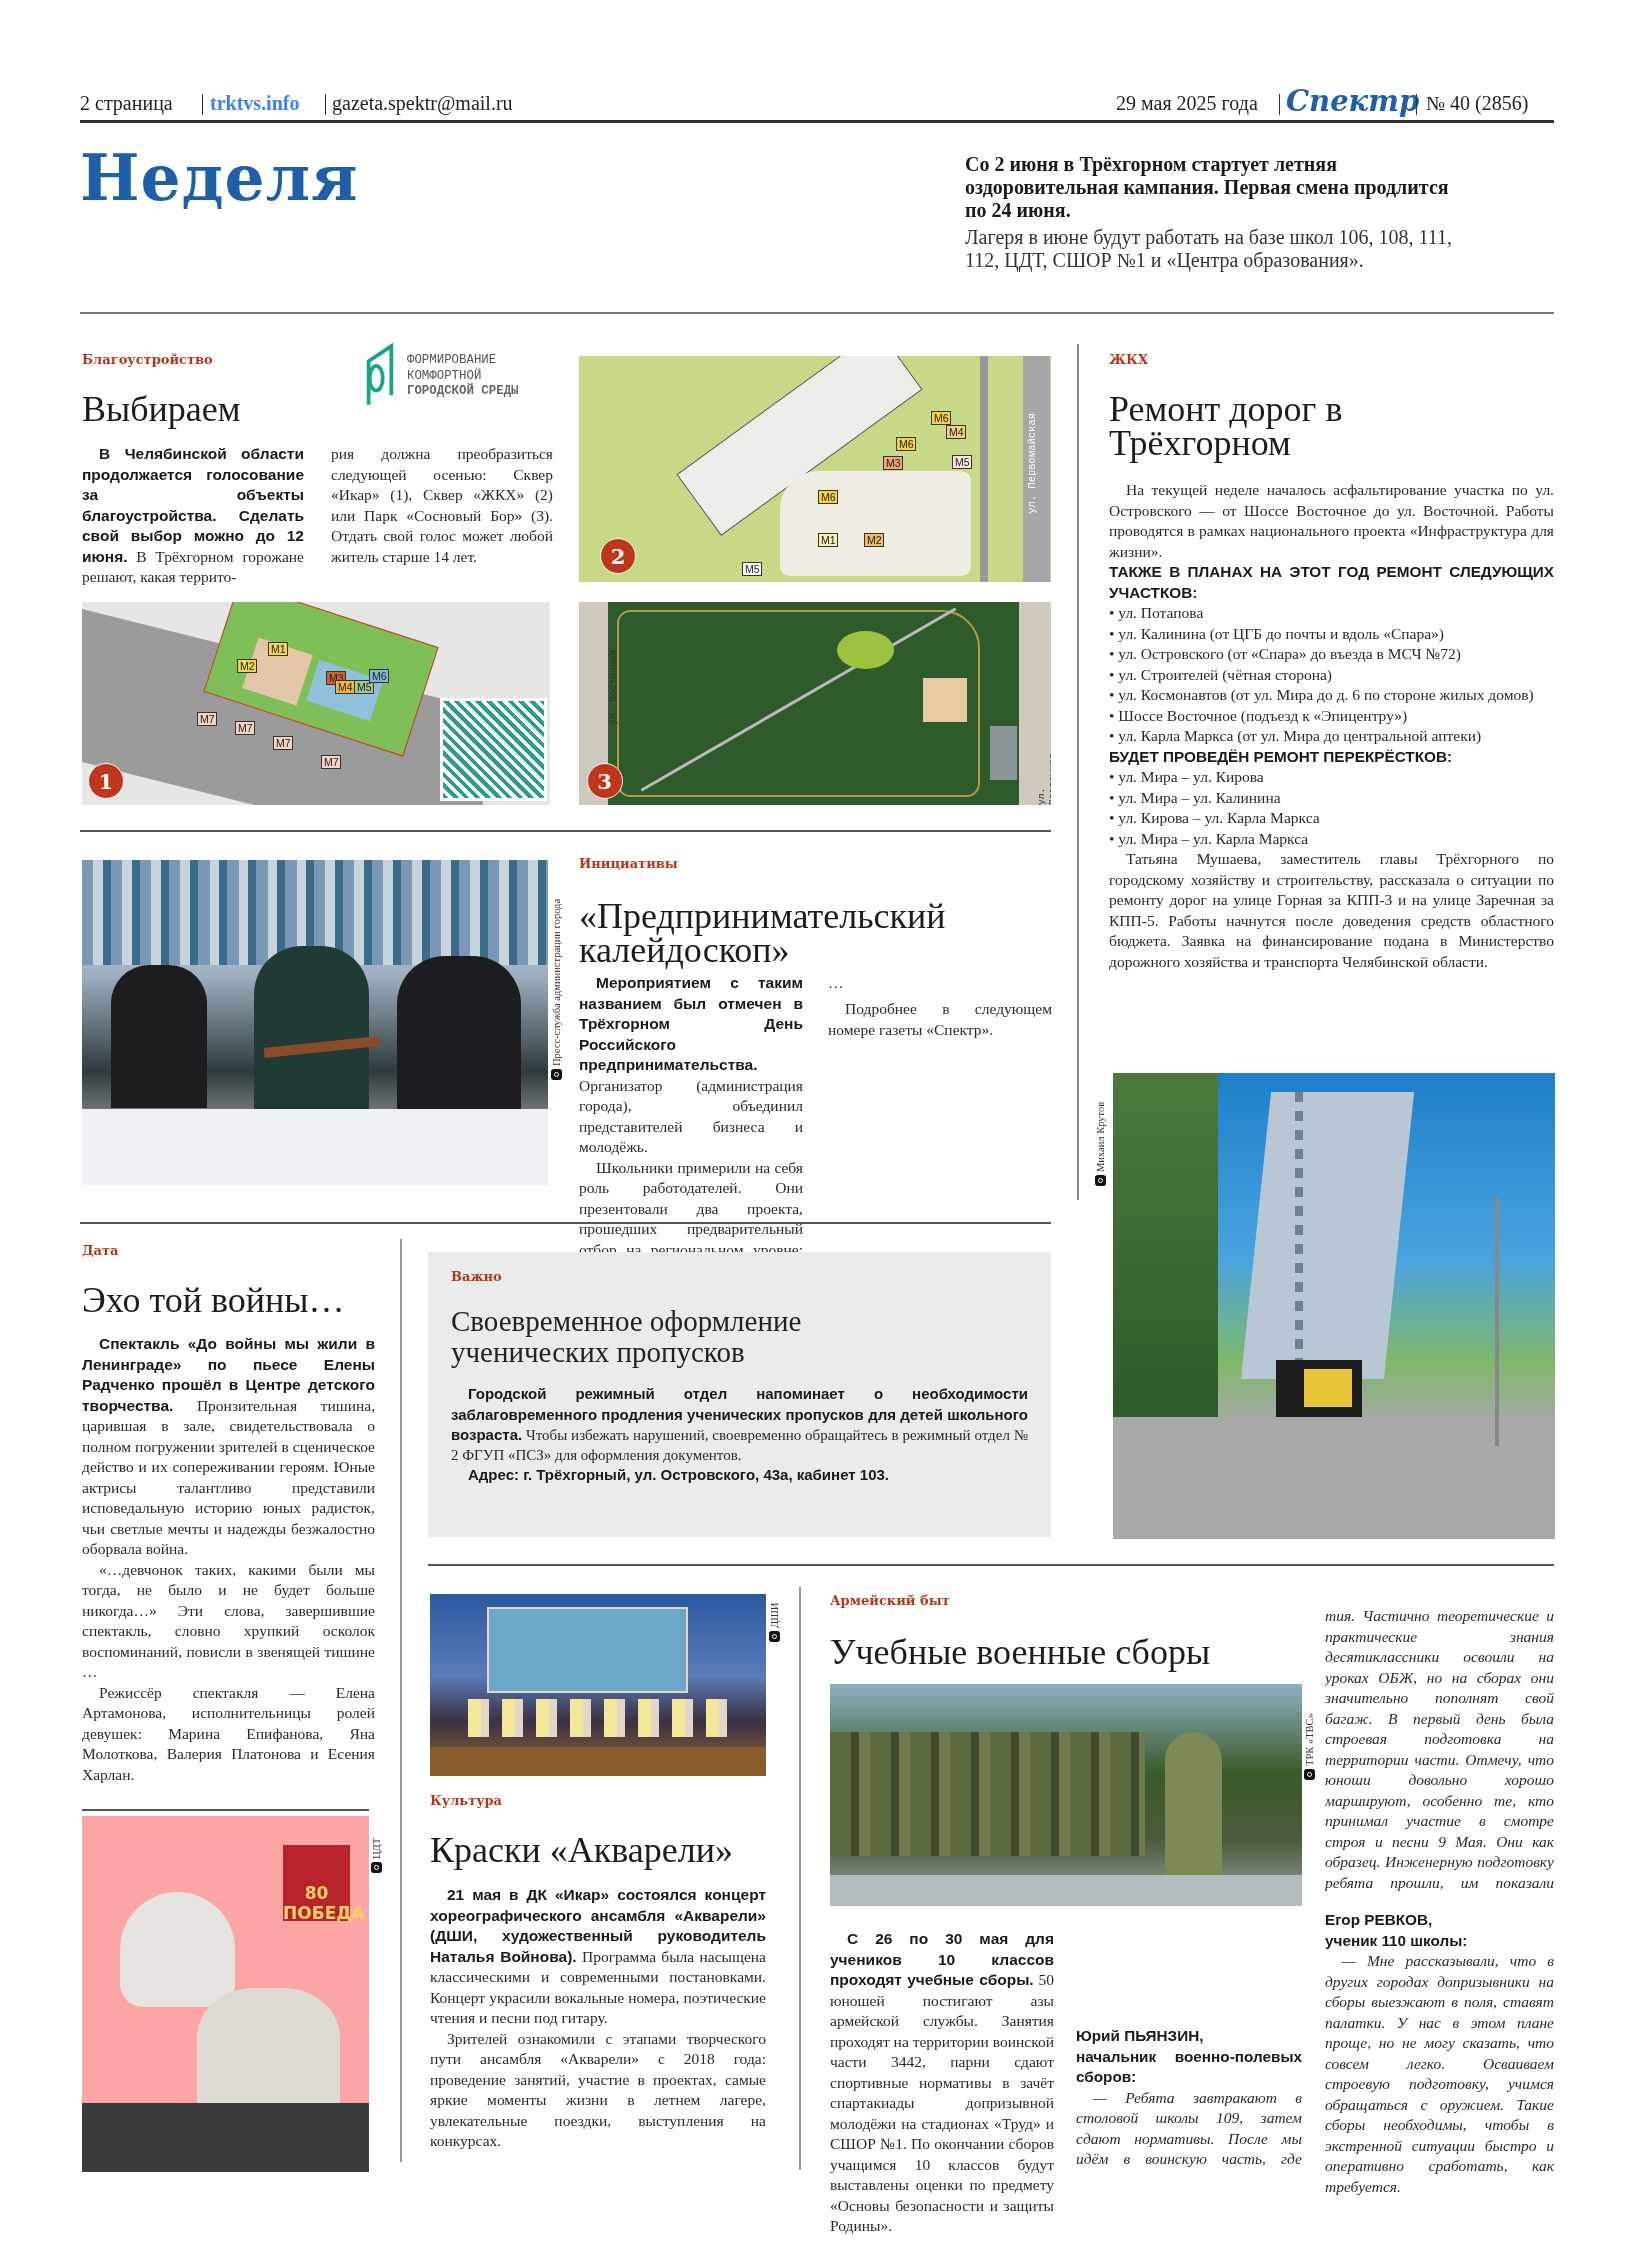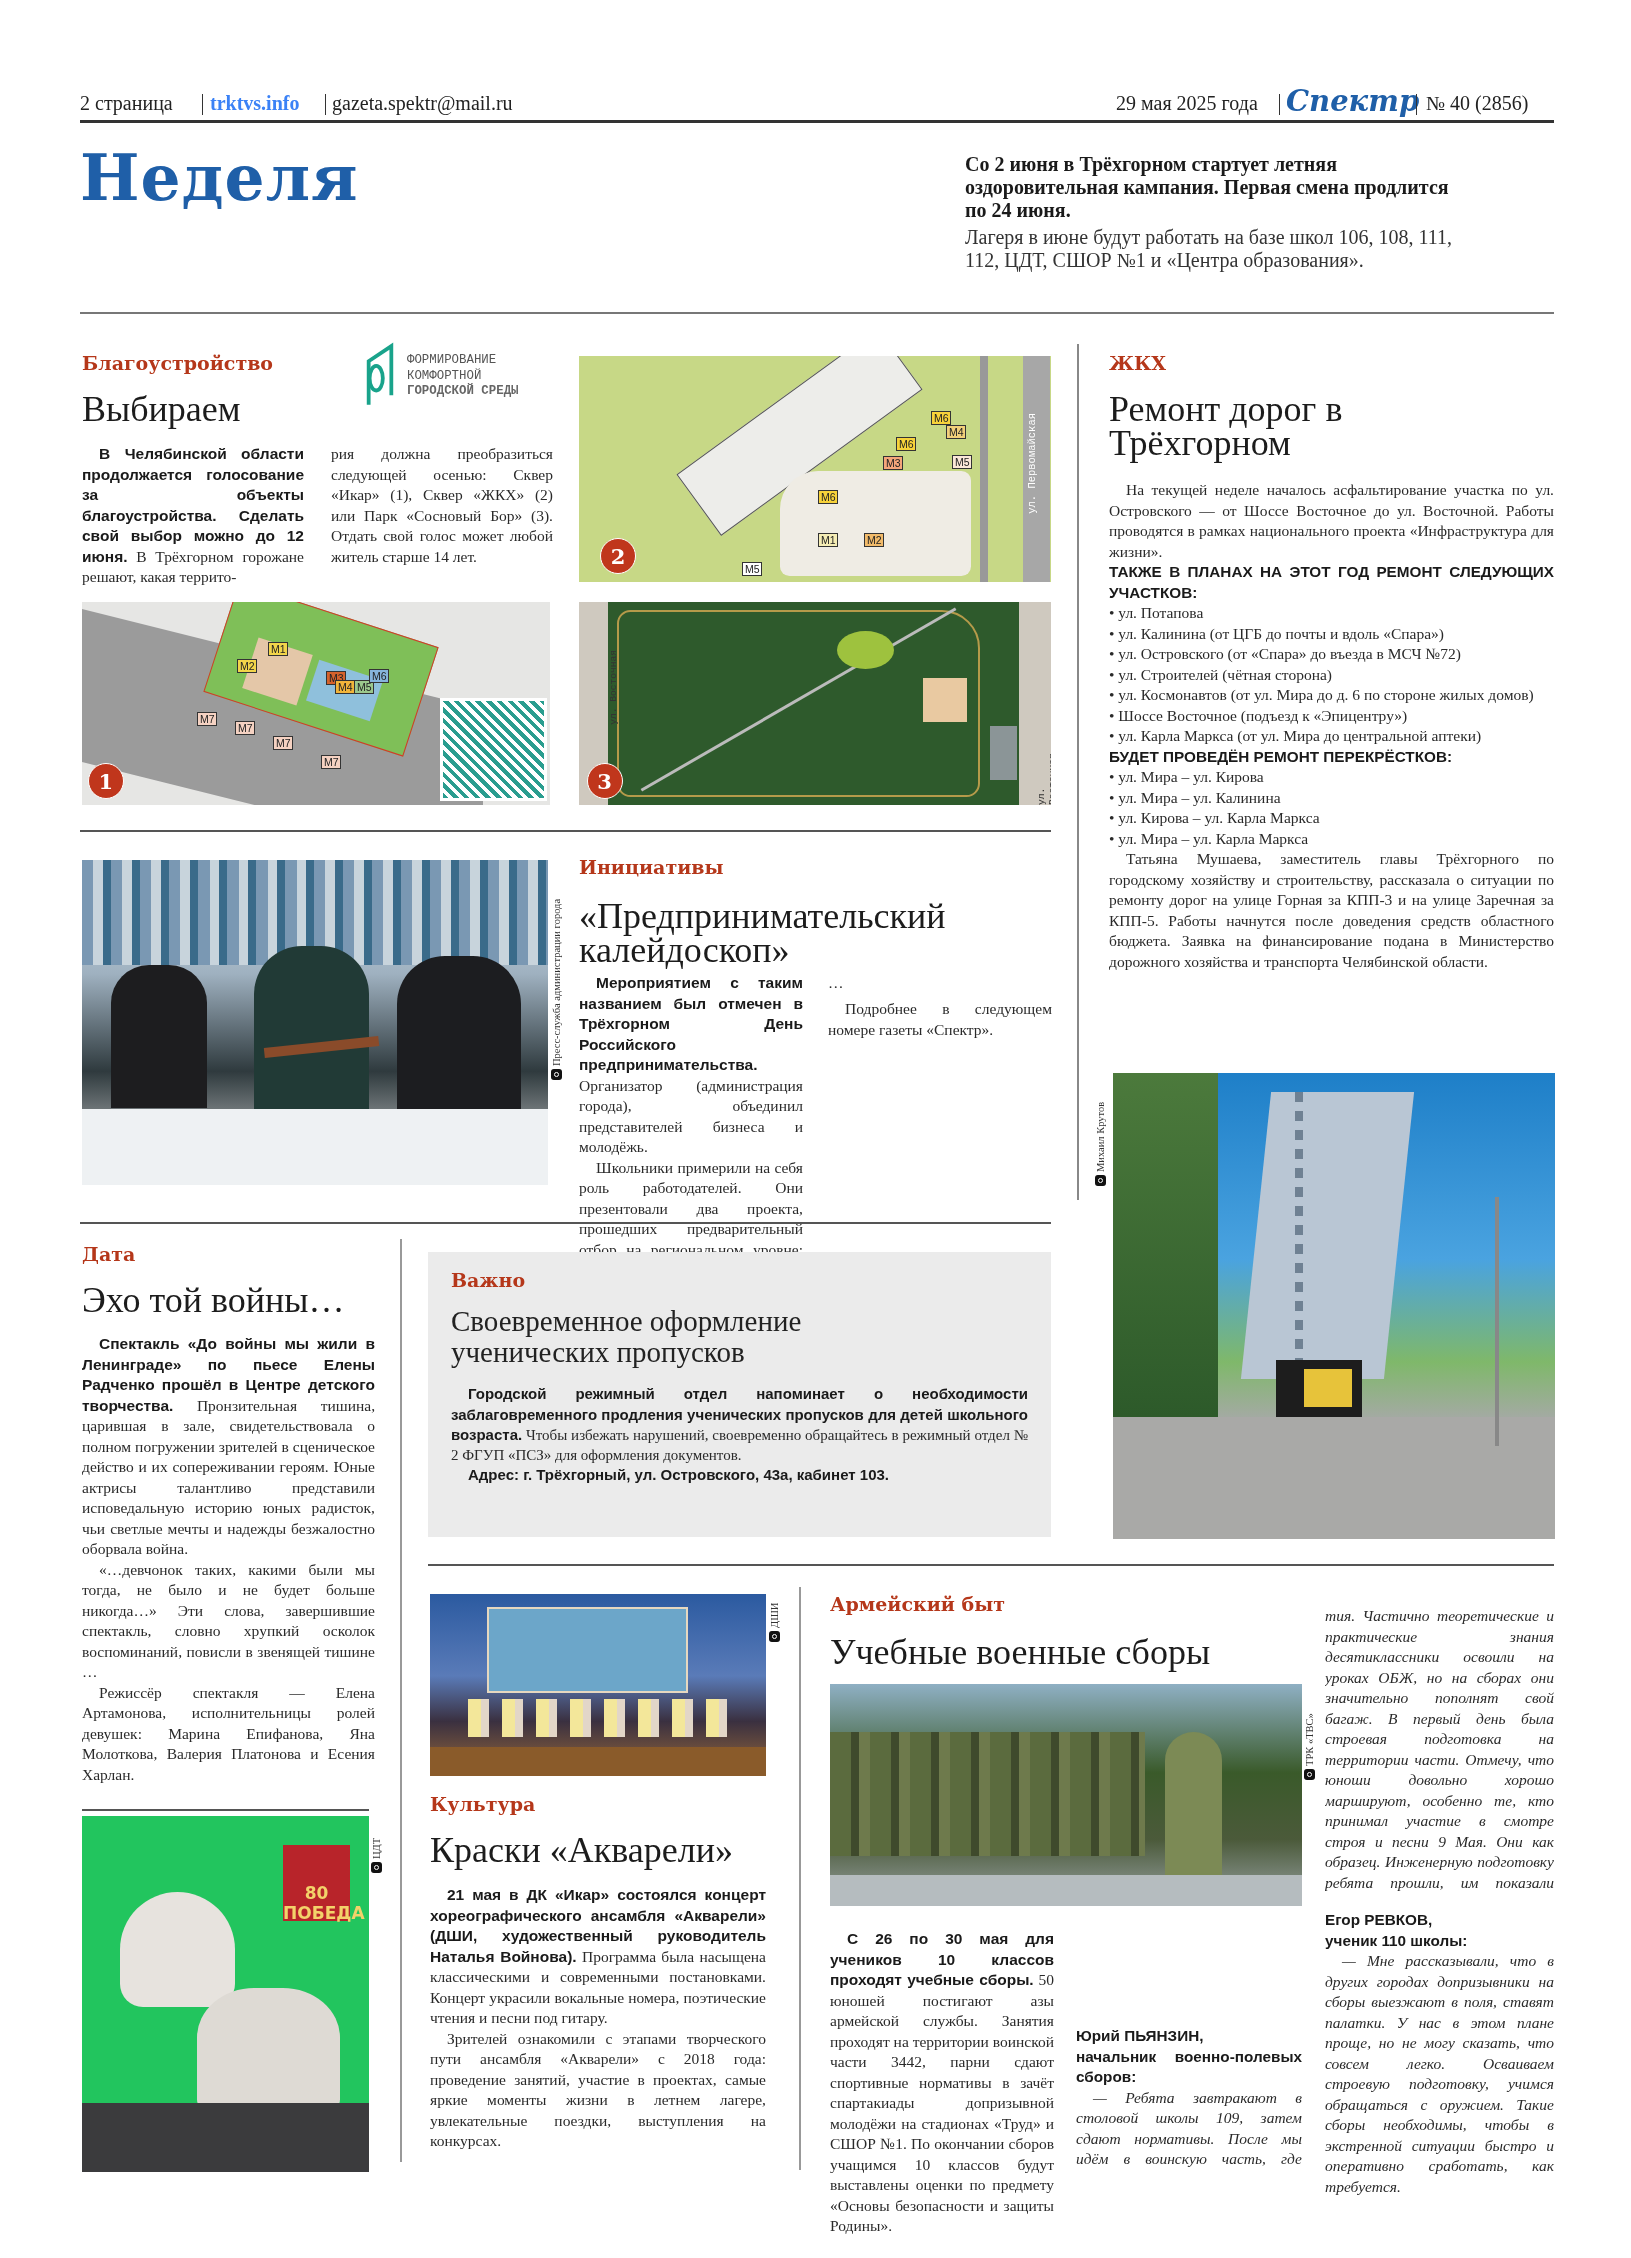--- a/index.html
+++ b/index.html
@@ -1,20 +1,20 @@
 <!DOCTYPE html>
 <html><head>
 <meta charset="utf-8">
 <style>
   * { box-sizing: border-box; margin: 0; padding: 0; }
   html, body { width: 1632px; height: 2259px; background: #fff; }
   body { position: relative; font-family: "Liberation Serif", serif; color: #222; overflow: hidden; }
   .abs { position: absolute; }
   .sans { font-family: Liberation Mono, monospace; }
-  .rubric { font-family: "DejaVu Serif", serif; font-weight: bold; color: #b5371a; font-size: 19px; }
+  .rubric { font-family: "DejaVu Serif", serif; font-weight: bold; color: #b5371a; font-size: 13px; }
   .headline { font-family: "Liberation Serif", serif; font-size: 36px; line-height: 34px; color: #1c1c1c; }
   .body-text { font-family: "Liberation Serif", serif; font-size: 15.5px; line-height: 20.5px; color: #2a2a2a; text-align: justify; hyphens: auto; }
   .body-text p { text-indent: 17px; }
   .lead { font-family: "Liberation Sans", sans-serif; font-weight: bold; color: #1a1a1a; }
   .ital { font-style: italic; }
   .hline { position: absolute; background: #444; height: 1.9px; }
   .vline { position: absolute; background: #888; width: 1.9px; }
   .photo { position: absolute; overflow: hidden; }
   .credit { position: absolute; font-family: "Liberation Serif", serif; font-size: 10.5px; color: #333; writing-mode: vertical-rl; transform: rotate(180deg); white-space: nowrap; display: flex; align-items: center; gap: 3.8px; }
   .cam { display: inline-block; width: 10.5px; height: 10.5px; background: #111; border-radius: 2.9px; position: relative; }
@@ -194,21 +194,21 @@
 
 <div class="abs rubric" style="left:82px; top:1243px;">Дата</div>
 <div class="abs headline" style="left:82px; top:1283px; width:306px;">Эхо той войны…</div>
 <div class="abs body-text" style="left:82px; top:1334px; width:293px;">
   <p><span class="lead">Спектакль «До войны мы жили в Ленинграде» по пьесе Елены Радченко прошёл в Центре детского творчества.</span><span> Пронзительная тишина, царившая в зале, свидетельствовала о полном погружении зрителей в сценическое действо и их сопереживании героям. Юные актрисы талантливо представили исповедальную историю юных радисток, чьи светлые мечты и надежды безжалостно оборвала война.</span></p>
   <p>«…девчонок таких, какими были мы тогда, не было и не будет больше никогда…» Эти слова, завершившие спектакль, словно хрупкий осколок воспоминаний, повисли в звенящей тишине …</p>
   <p>Режиссёр спектакля — Елена Артамонова, исполнительницы ролей девушек: Марина Епифанова, Яна Молоткова, Валерия Платонова и Есения Харлан.</p>
 </div>
 <div class="hline" style="left:82px; top:1809px; width:287px; height:1.9px; background:#555;"></div>
 
-<div class="photo" style="left:82px; top:1816px; width:287px; height:356px; background:#22c55e;">
+<div class="photo" style="left:82px; top:1816px; width:287px; height:356px; background:#fca5a5;">
   <div class="abs" style="left:201px; top:29px; width:67px; height:76px; background:#b8242a; color:#f3d26a; font-family:'DejaVu Sans',sans-serif; font-weight:bold; font-size:17px; text-align:center; padding-top:38px;">80 ПОБЕДА</div>
   <div class="abs" style="left:38px; top:76px; width:115px; height:115px; background:#e7e3de; border-radius:50% 50% 20% 20%;"></div>
   <div class="abs" style="left:115px; top:172px; width:143px; height:124px; background:#dedad4; border-radius:40% 40% 10% 10%;"></div>
   <div class="abs" style="left:0; top:287px; width:287px; height:69px; background:#3b3b3d;"></div>
 </div>
 <div class="credit" style="left:371px; top:1816px; height:57px;">
   <span class="cam"></span>
   <span>ЦДТ</span>
 </div>
 

